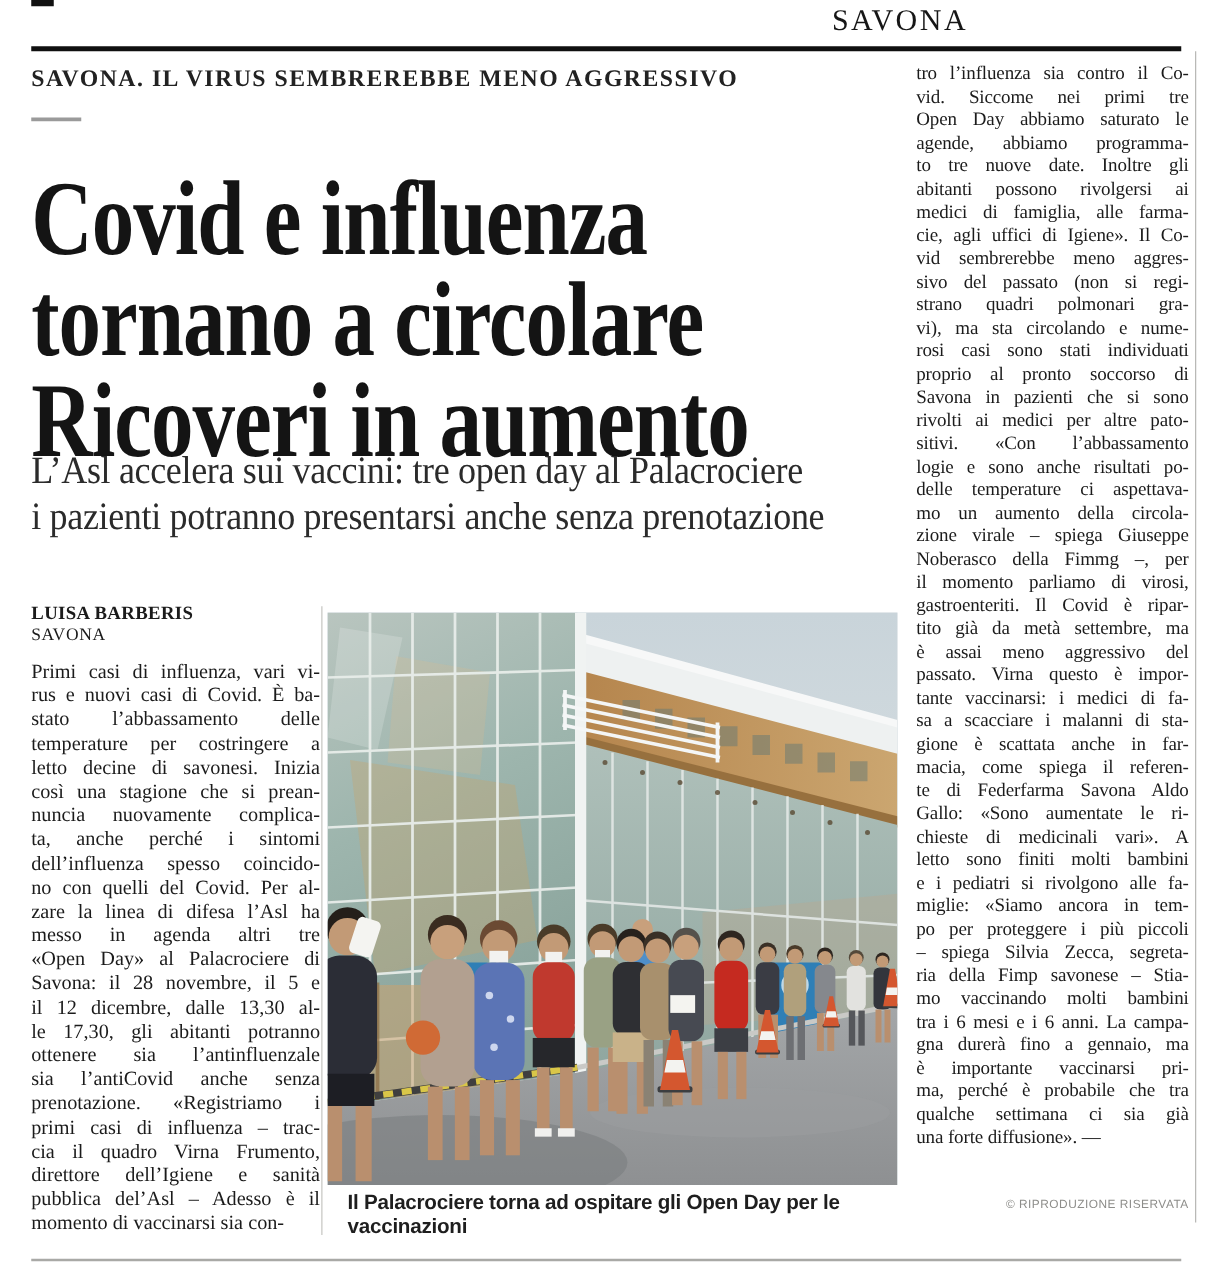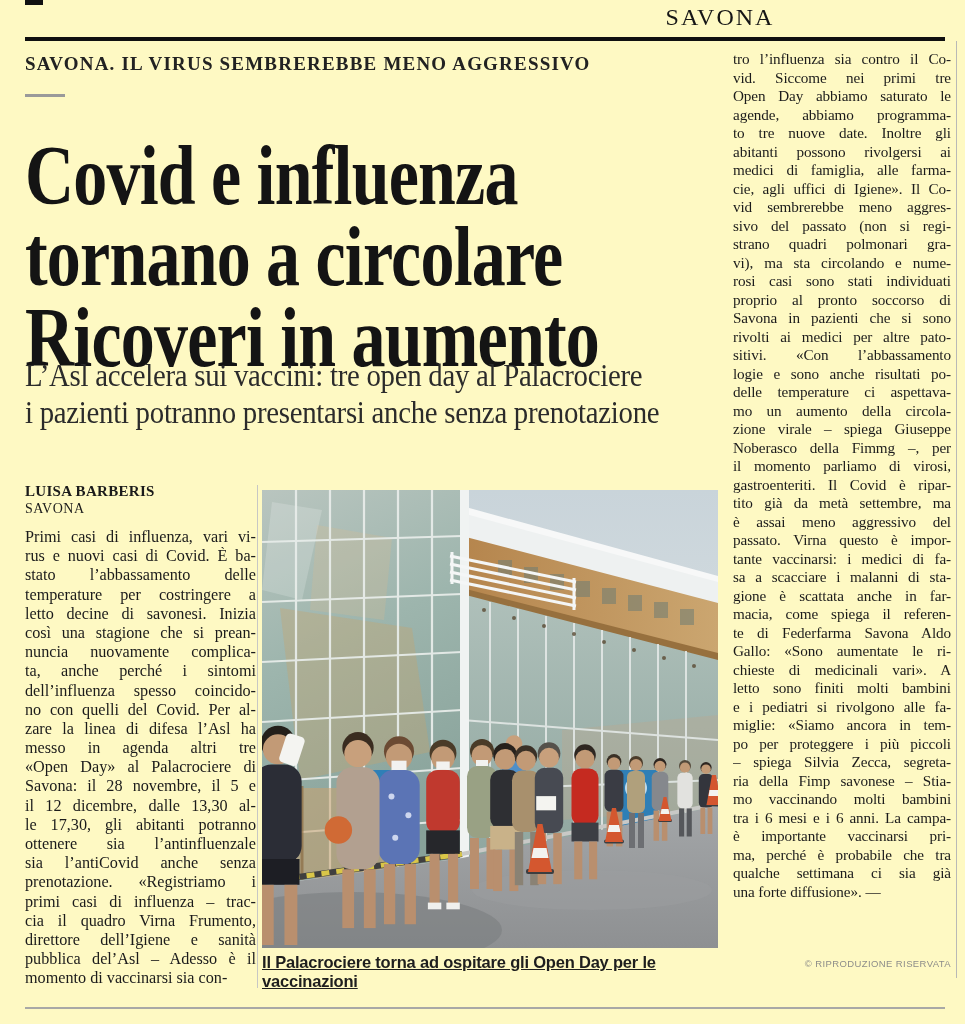--- a/index.html
+++ b/index.html
@@ -1,17 +1,17 @@
 <!DOCTYPE html>
 <html><head>
 <meta charset="utf-8">
 <style>
   html,body{margin:0;padding:0;background:#e9e9e7;}
   #page{
-    position:relative;width:965px;height:1024px;background:#fef9c3;
+    position:relative;width:965px;height:1024px;background:#ffffff;
     font-family:"Liberation Serif",serif;color:#1b1b1b;overflow:hidden;
     margin:0 auto;
   }
   .abs{position:absolute;}
   
   #corner-mark{left:25px;top:0;width:18px;height:5px;background:#111;}
   #section-label{left:560px;top:4px;width:320px;text-align:center;
     font-size:24px;letter-spacing:2px;color:#161616;font-weight:500;}
   #top-rule{left:25px;top:37px;width:920px;height:4px;background:#101010;}
   #kicker{left:25px;top:53px;font-weight:bold;font-size:19px;letter-spacing:1.2px;color:#222;}
@@ -41,23 +41,23 @@
   #left-column .line{height:19.2px;line-height:19.2px;}
   #right-column{left:733px;top:50px;width:218px;font-size:15.2px;letter-spacing:-0.1px;}
   #right-column .line{height:18.5px;line-height:18.5px;}
   
   #left-divider{left:257px;top:485px;width:1px;height:503px;background:#c7c7c4;}
   #right-divider{left:956px;top:41px;width:1px;height:937px;background:#b9b9b6;}
   #bottom-rule{left:25px;top:1007px;width:920px;height:2px;background:#a9a9a6;}
   
   #photo{left:262px;top:490px;width:456px;height:458px;overflow:hidden;background:#cfd8db;}
   #photo svg{display:block;}
-  #caption{left:262px;top:953px;width:462px;
+  #caption{left:278px;top:953px;width:462px;
     font-family:"Liberation Sans",sans-serif;font-weight:bold;font-size:16.5px;
-    letter-spacing:-0.2px;color:#1e1e1e;text-decoration:underline;}
+    letter-spacing:-0.2px;color:#1e1e1e;}
   
   #repro-mark{left:733px;top:958px;width:218px;text-align:right;
     font-family:"Liberation Sans",sans-serif;font-size:9.5px;letter-spacing:0.4px;color:#8d8d8a;}
 </style>
 </head>
 <body>
 
 <div id="page">
 
   <div class="abs" id="corner-mark"></div>
@@ -149,20 +149,21 @@
       <div class="line">Gallo: «Sono aumentate le ri-</div>
       <div class="line">chieste di medicinali vari». A</div>
       <div class="line">letto sono finiti molti bambini</div>
       <div class="line">e i pediatri si rivolgono alle fa-</div>
       <div class="line">miglie: «Siamo ancora in tem-</div>
       <div class="line">po per proteggere i più piccoli</div>
       <div class="line">– spiega Silvia Zecca, segreta-</div>
       <div class="line">ria della Fimp savonese – Stia-</div>
       <div class="line">mo vaccinando molti bambini</div>
       <div class="line">tra i 6 mesi e i 6 anni. La campa-</div>
+      <div class="line">gna durerà fino a gennaio, ma</div>
       <div class="line">è importante vaccinarsi pri-</div>
       <div class="line">ma, perché è probabile che tra</div>
       <div class="line">qualche settimana ci sia già</div>
       <div class="line no-just">una forte diffusione». —</div>
     </div>
 
   <div class="abs" id="photo">
     <svg width="456" height="458" viewBox="0 0 456 458" xmlns="http://www.w3.org/2000/svg">
       <defs>
         <linearGradient id="sky" x1="0" y1="0" x2="0" y2="1">

